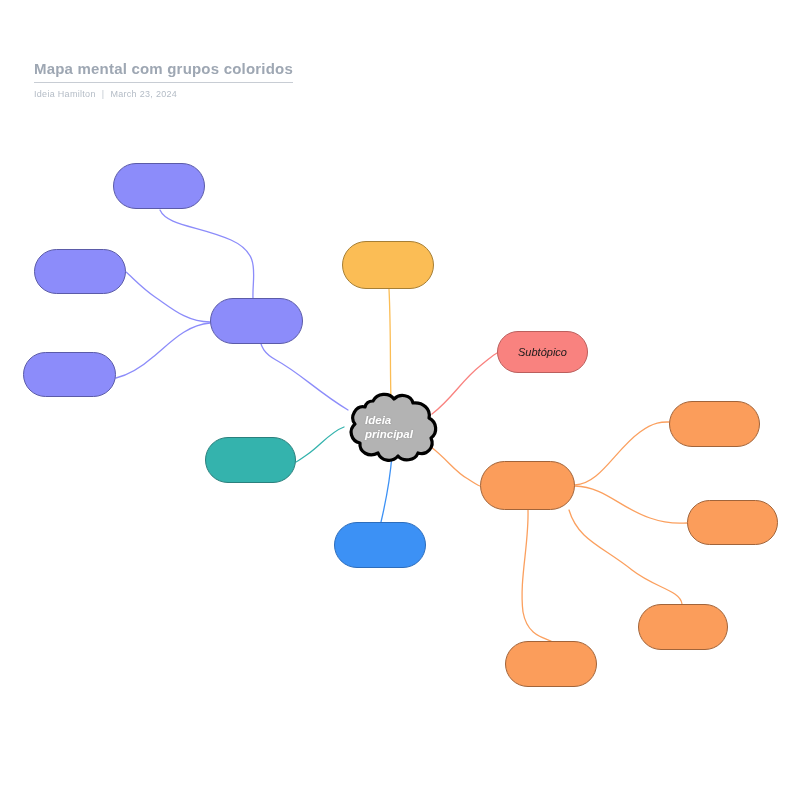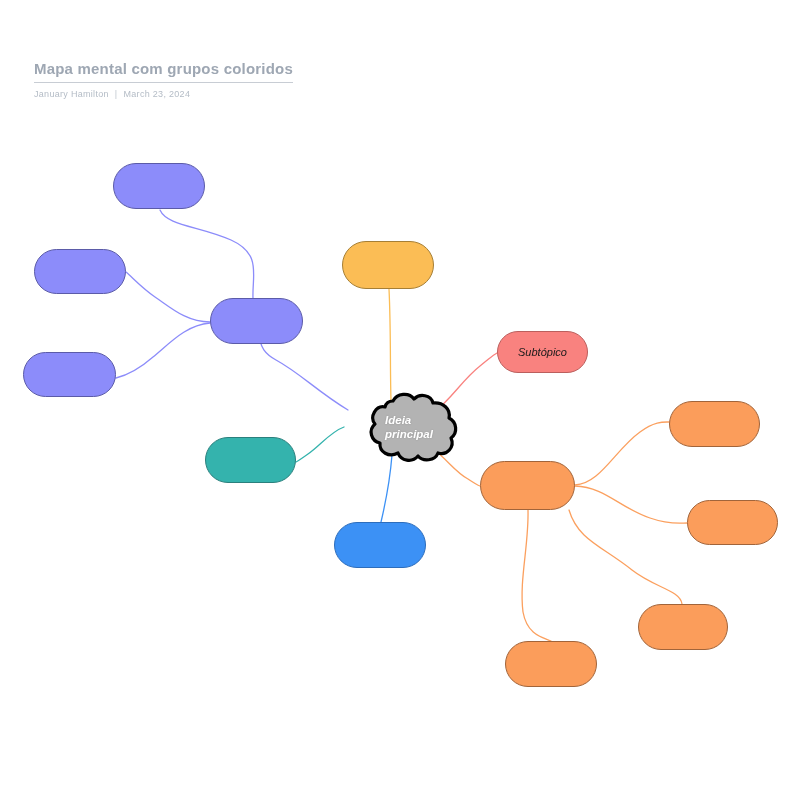--- a/index.html
+++ b/index.html
@@ -103,21 +103,21 @@
   }
 </style>
 </head>
 <body>
 
 <div id="canvas">
 
   <div class="header">
     <div class="doc-title">Mapa mental com grupos coloridos</div>
     <div class="doc-byline">
-      <span>January Hamilton</span><span class="byline-sep">|</span><span>March 23, 2024</span>
+      <span>Ideia Hamilton</span><span class="byline-sep">|</span><span>March 23, 2024</span>
     </div>
   </div>
 
   <svg id="edge-layer" width="800" height="800" viewBox="0 0 800 800" style="position:absolute;left:0;top:0;z-index:1;">
       <path d="M 348,410 C 318,392 300,373 276,360 C 258,350 262,341 257,333" fill="none" stroke="#8c8cfa" stroke-width="1.3" stroke-linecap="round"></path>
       <path d="M 253,298 C 252,275 262,254 231,240 C 200,226 167,226 160,210" fill="none" stroke="#8c8cfa" stroke-width="1.3" stroke-linecap="round"></path>
       <path d="M 210,322 C 186,322 170,307 155,297 C 142,288 133,278 126,272" fill="none" stroke="#8c8cfa" stroke-width="1.3" stroke-linecap="round"></path>
       <path d="M 210,323 C 186,325 170,343 153,357 C 137,371 124,376 116,378" fill="none" stroke="#8c8cfa" stroke-width="1.3" stroke-linecap="round"></path>
       <path d="M 391,400 C 390,370 391,330 389,289" fill="none" stroke="#fbbd55" stroke-width="1.3" stroke-linecap="round"></path>
       <path d="M 432,414 C 452,399 462,380 480,366 C 489,359 493,355 497,353" fill="none" stroke="#f9827f" stroke-width="1.3" stroke-linecap="round"></path>
@@ -163,21 +163,21 @@
       </div>
       <div class="node" style="left: 687px; top: 500px; width: 91px; height: 45px; background: rgb(251, 157, 91); border-color: rgb(161, 100, 58); border-radius: 22.5px;">
         <span class="node-label" style="color: rgb(26, 26, 26);"></span>
       </div>
       <div class="node" style="left: 638px; top: 604px; width: 90px; height: 46px; background: rgb(251, 157, 91); border-color: rgb(161, 100, 58); border-radius: 23px;">
         <span class="node-label" style="color: rgb(26, 26, 26);"></span>
       </div>
       <div class="node" style="left: 505px; top: 641px; width: 92px; height: 46px; background: rgb(251, 157, 91); border-color: rgb(161, 100, 58); border-radius: 23px;">
         <span class="node-label" style="color: rgb(26, 26, 26);"></span>
       </div>
-      <div class="cloud-node" style="left: 359px; top: 391px; width: 100px; height: 72px;">
+      <div class="cloud-node" style="left: 339px; top: 391px; width: 100px; height: 72px;">
         <svg class="cloud-svg" width="100" height="72" viewBox="0 0 100 72">
           <path d="M 34,10 C 38,2 50,1 55,8 C 61,2 72,4 74,12 C 84,11 92,18 90,27 C 98,31 99,42 92,47 C 96,56 88,65 79,62 C 76,70 64,71 59,65 C 53,72 42,70 39,62 C 30,67 20,61 21,52 C 12,50 9,39 16,33 C 10,26 17,14 26,16 C 27,12 30,10 34,10 Z" fill="#b3b3b3" stroke="#000000" stroke-width="3.2" stroke-linejoin="round"></path>
         </svg>
         <span class="node-label" style="color: rgb(255, 255, 255);">Ideia
 principal</span>
       </div>
     </div>
 
 </div>
 

